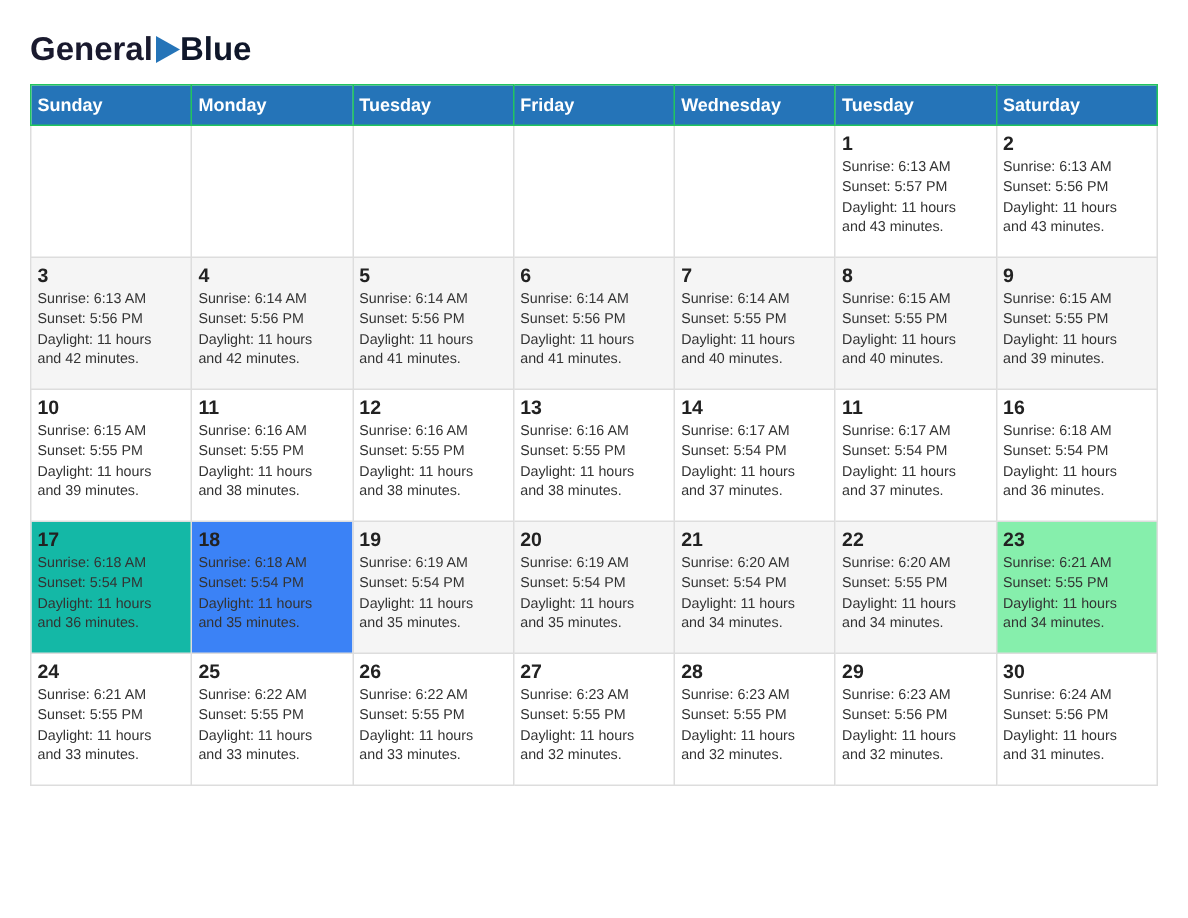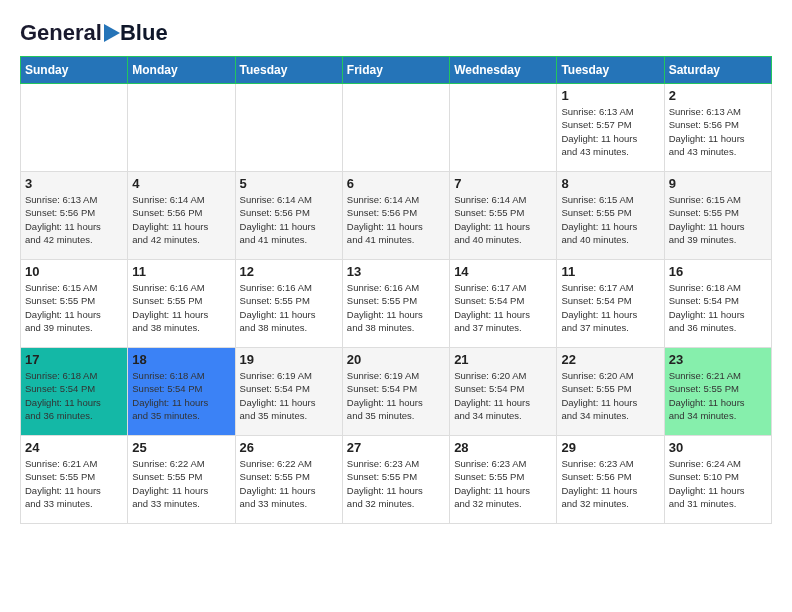--- a/index.html
+++ b/index.html
@@ -332,19 +332,19 @@
         <td>
           <div class="day-number">29</div>
           <div class="day-info" style="white-space: pre-line;">Sunrise: 6:23 AM
 Sunset: 5:56 PM
 Daylight: 11 hours
 and 32 minutes.</div>
         </td>
         <td>
           <div class="day-number">30</div>
           <div class="day-info" style="white-space: pre-line;">Sunrise: 6:24 AM
-Sunset: 5:10 PM
+Sunset: 5:56 PM
 Daylight: 11 hours
 and 31 minutes.</div>
         </td>
       </tr>
     </tbody>
 </table>
 
 </body></html>

